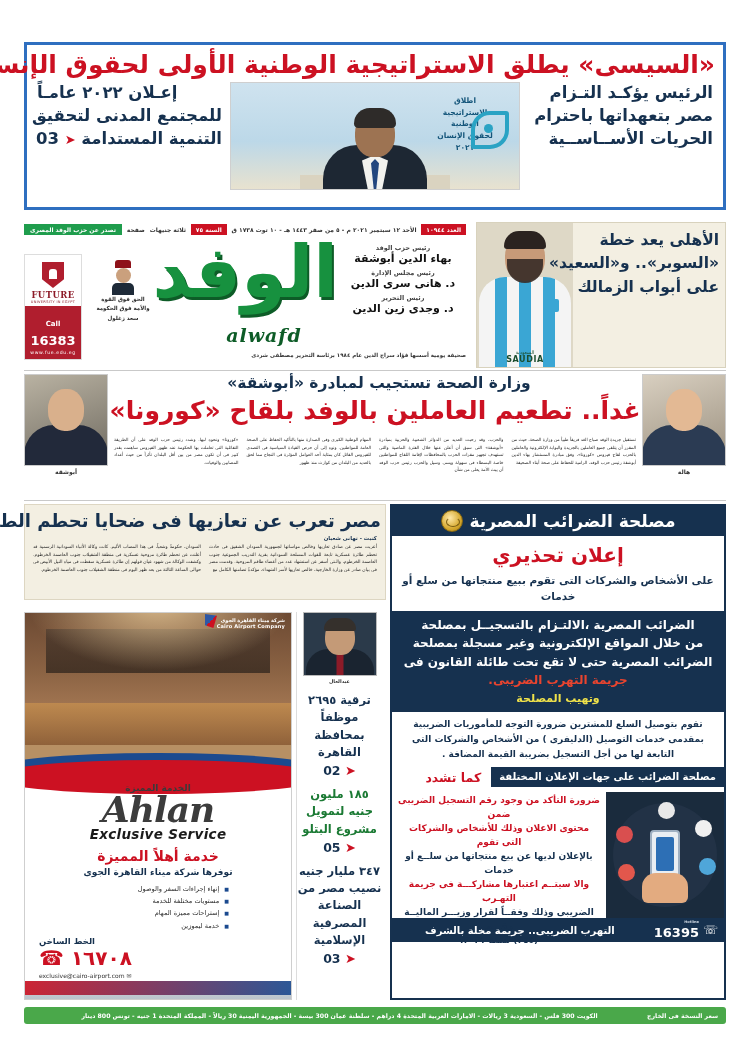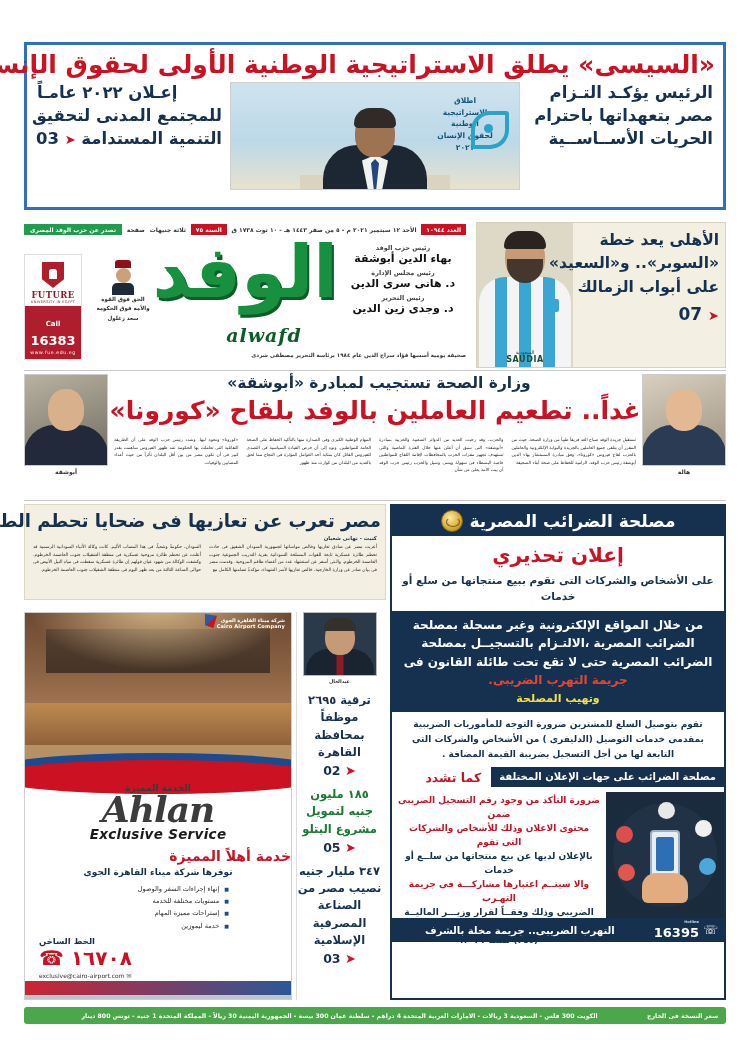--- a/index.html
+++ b/index.html
@@ -187,21 +187,21 @@
   .ah-swoosh:after{content:"";position:absolute;left:-14%;top:-3px;width:128%;height:34px;
     background:#cc1122;border-radius:50%;}
   .ah-swoosh i{position:absolute;left:-14%;top:4px;width:128%;height:40px;
     background:#fff;border-radius:50%;display:block;}
   .ah-brandwrap{text-align:center;margin-top:-6px;position:relative;z-index:3;}
   .ah-tag{font-size:9px;font-weight:bold;color:#3a3a3a;}
   .ah-brand{font-size:36px;font-style:italic;font-weight:bold;color:#3c3c3c;
     font-family:"DejaVu Serif","Liberation Serif",serif;line-height:.92;letter-spacing:-1px;}
   .ah-excl{font-size:13.5px;font-style:italic;font-weight:bold;color:#1b1b1b;
     letter-spacing:.3px;font-family:"DejaVu Sans","Liberation Sans",sans-serif;}
-  .ah-ar-title{font-size:14px;font-weight:bold;color:#cc1122;
+  .ah-ar-title{text-align:center;font-size:14px;font-weight:bold;color:#cc1122;
     margin-top:6px;}
   .ah-ar-sub{text-align:center;font-size:9px;font-weight:bold;color:#16314f;margin-top:3px;}
   .ah-list{margin:6px 22px 0 0;text-align:right;}
   .ah-list li{list-style:none;font-size:6.6px;color:#2a2a2a;line-height:1.85;}
   .ah-list li:before{content:"\25A0";color:#1b4a8f;font-size:5px;margin-left:5px;}
   .ah-hot{text-align:left;margin:4px 14px 0 14px;}
   .ah-hot-lbl{font-size:8.5px;font-weight:bold;color:#16314f;}
   .ah-hot-num{font-size:20px;font-weight:bold;color:#cc1122;letter-spacing:1px;}
   .ah-mail{font-size:6px;color:#333;text-align:left;margin:2px 14px 0 14px;}
   .ah-car{position:relative;height:58px;margin-top:2px;overflow:hidden;
@@ -346,24 +346,20 @@
           </div>
         </div>
         <div class="pl-head"></div>
         <div class="pl-beard"></div>
         <div class="pl-hair"></div>
       </div>
       <div class="sports-text">
         <div>الأهلى يعد خطة</div>
         <div>«السوبر».. و«السعيد»</div>
         <div>على أبواب الزمالك</div>
-        <div class="sports-page">
-          <span class="pref-ico">➤</span>
-          <span>07</span>
-        </div>
       </div>
     </div>
 
     <div class="masthead">
 
       <div class="infobar">
         <span class="ib-chip">العدد ١٠٩٤٤</span>
         <span class="ib-sp"></span>
         <span class="ib-txt">الأحد ١٢ سبتمبر ٢٠٢١ م - ٥ من صفر ١٤٤٣ هـ - ١٠ توت ١٧٣٨ ق</span>
         <span class="ib-sp"></span>
@@ -559,22 +555,22 @@
       <div class="tx-hdr-t">مصلحة الضرائب المصرية</div>
       <div class="tx-seal"></div>
     </div>
 
     <div class="tx-warn">إعلان تحذيري</div>
 
 
     <div class="tx-p">على الأشخاص والشركات التى تقوم ببيع منتجاتها من سلع أو خدمات</div>
 
     <div class="tx-navy">
+      <div class="tx-navy-l big">الضرائب المصرية ،الالتـزام بالتسجيــل بمصلحة</div>
       <div class="tx-navy-l big">من خلال المواقع الإلكترونية وغير مسجلة بمصلحة</div>
-      <div class="tx-navy-l big">الضرائب المصرية ،الالتـزام بالتسجيــل بمصلحة</div>
       <div class="tx-navy-l big">الضرائب المصرية حتى لا تقع تحت طائلة القانون فى</div>
       <div class="tx-navy-l big" style="color:#e8442f">جريمة التهرب الضريبى.</div>
       <div class="tx-navy-l" style="color:#f0e24a">وتهيب المصلحة</div>
     </div>
 
     <div class="tx-body2">
       <div>تقوم بتوصيل السلع للمشترين ضرورة التوجه للمأموريات الضريبية</div>
       <div>بمقدمى خدمات التوصيل (الدليفرى ) من الأشخاص والشركات التى</div>
       <div>التابعة لها من أجل التسجيل بضريبة القيمة المضافة .</div>
     </div>

